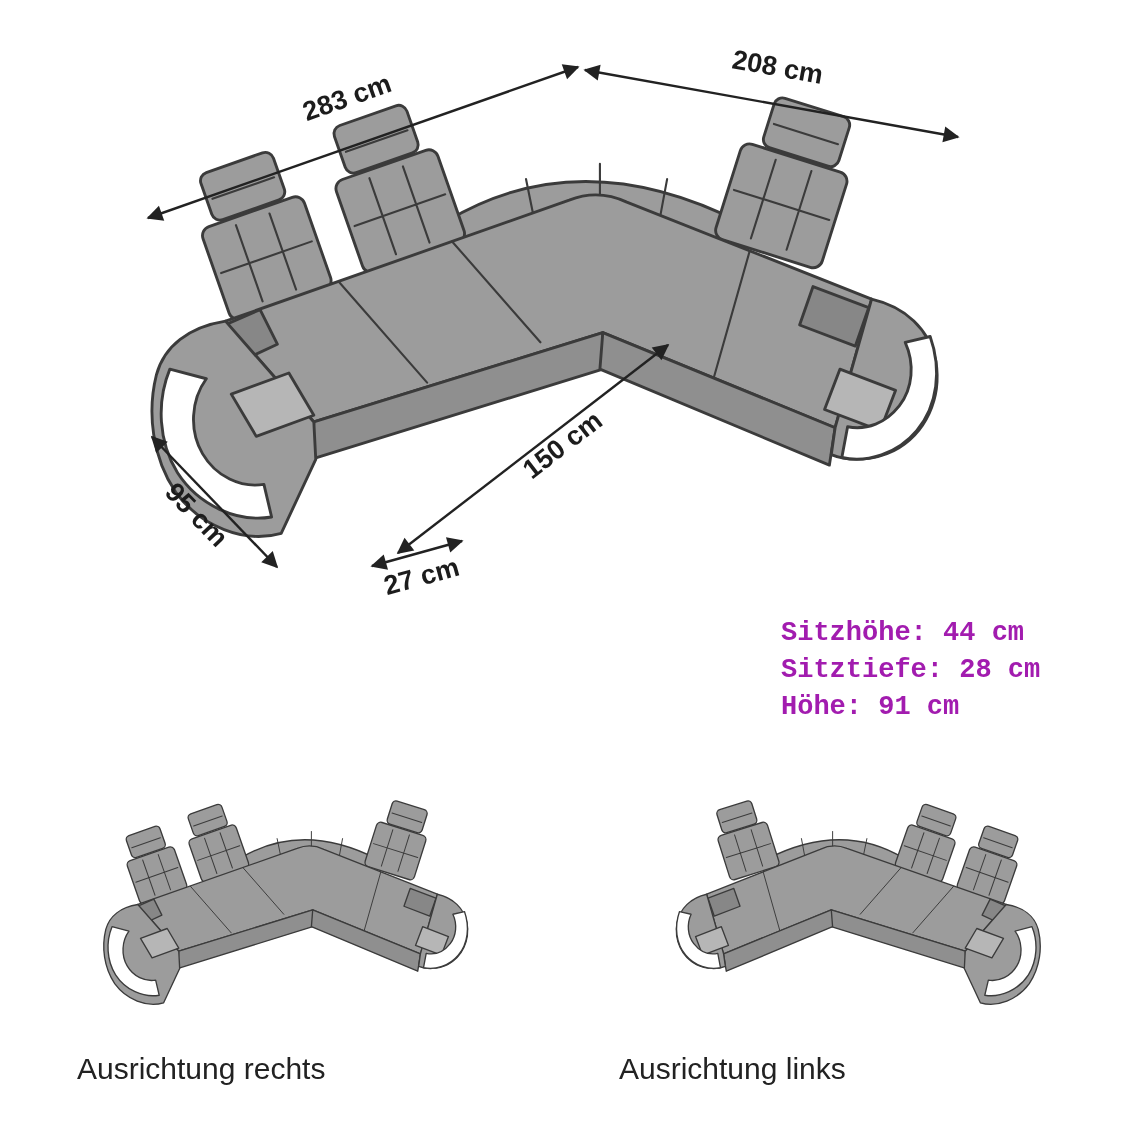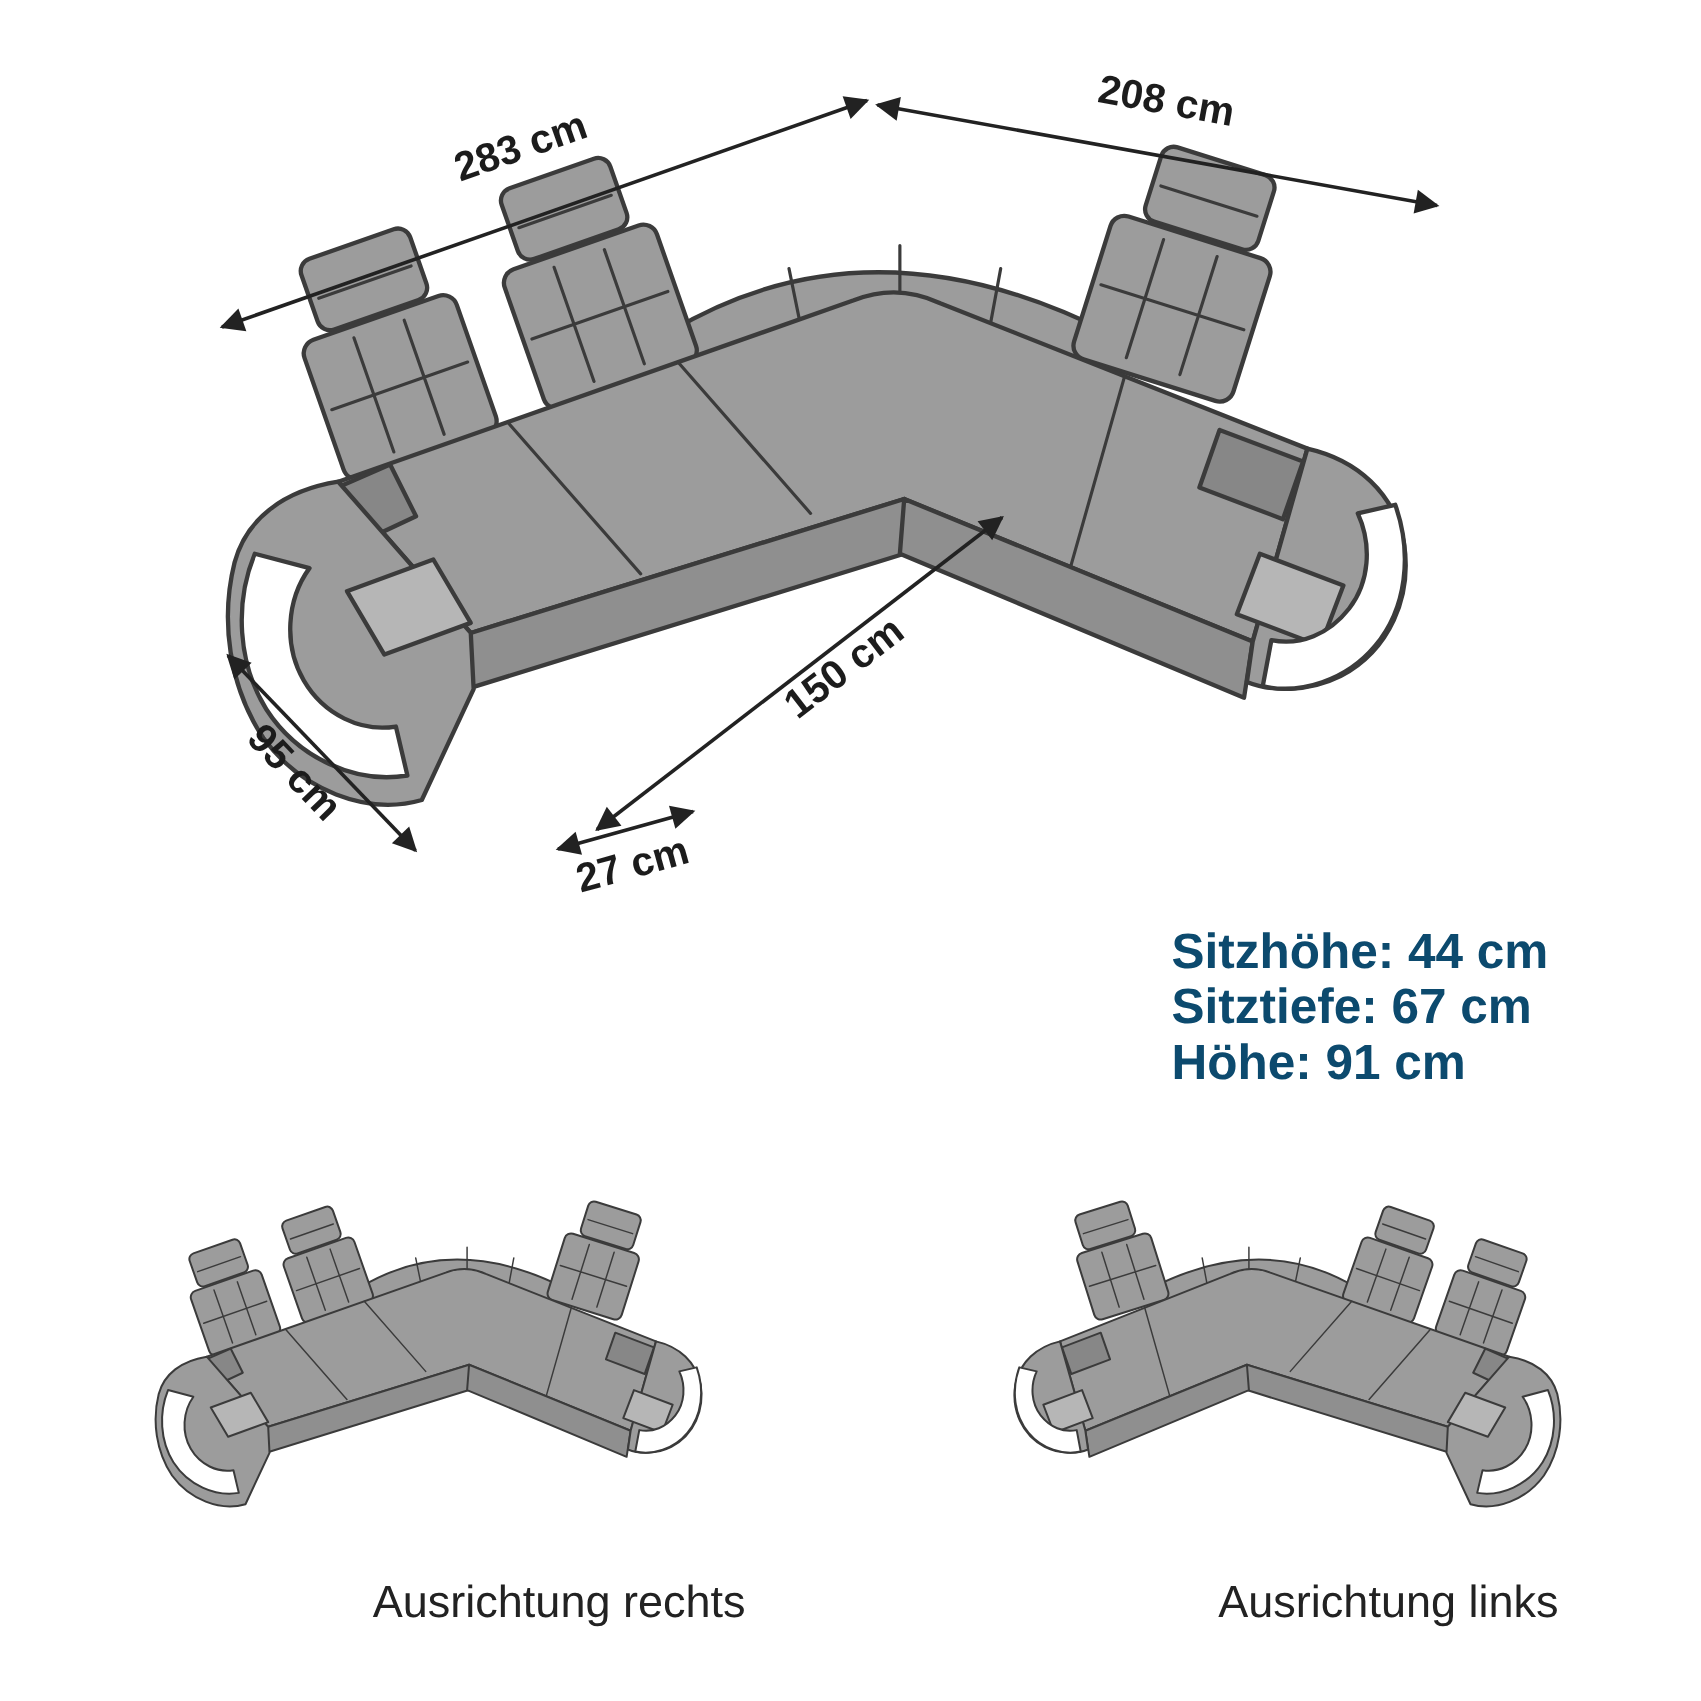--- a/index.html
+++ b/index.html
@@ -13,31 +13,32 @@
   svg.diagram{position:absolute;left:0;top:0;}
   .dim-label{
     font-size:27px;
     font-weight:600;
     fill:#1c1c1c;
     text-anchor:middle;
   }
   .specs{
     position:absolute;
     left:781px;top:615px;
-    font-size:33px;
+    font-size:27px;
     font-weight:600;
-    color:#0c4a6e;
+    color:#a21caf;
     line-height:37px;
     white-space:nowrap;
+    font-family:Liberation Mono, monospace;
   }
   .variant-label{
     position:absolute;
     width:420px;
     top:1052px;
-    text-align:right;
+    text-align:left;
     font-size:30px;
     font-weight:400;
     color:#222222;
   }
   .variant-label.left{left:77px;}
   .variant-label.right{left:619px;}
 </style>
 </head>
 <body>
 
@@ -122,20 +123,20 @@
       <line x1="372" y1="566" x2="462" y2="541" stroke="#222222" stroke-width="2.4" marker-start="url(#ah)" marker-end="url(#ah)"></line>
       <text class="dim-label" transform="translate(424,585) rotate(-15.5)">27 cm</text>
     </g>
 
     <use href="#sofa-shape" transform="translate(88,795) scale(0.445)"></use>
     <use href="#sofa-shape" transform="translate(1056,795) scale(-0.445,0.445)"></use>
   </svg>
 
   <div class="specs">
     <div>Sitzhöhe: 44 cm</div>
-    <div>Sitztiefe: 67 cm</div>
+    <div>Sitztiefe: 28 cm</div>
     <div>Höhe: 91 cm</div>
   </div>
 
   <div class="variant-label left">Ausrichtung rechts</div>
   <div class="variant-label right">Ausrichtung links</div>
 
 </div>
 
 </body></html>

